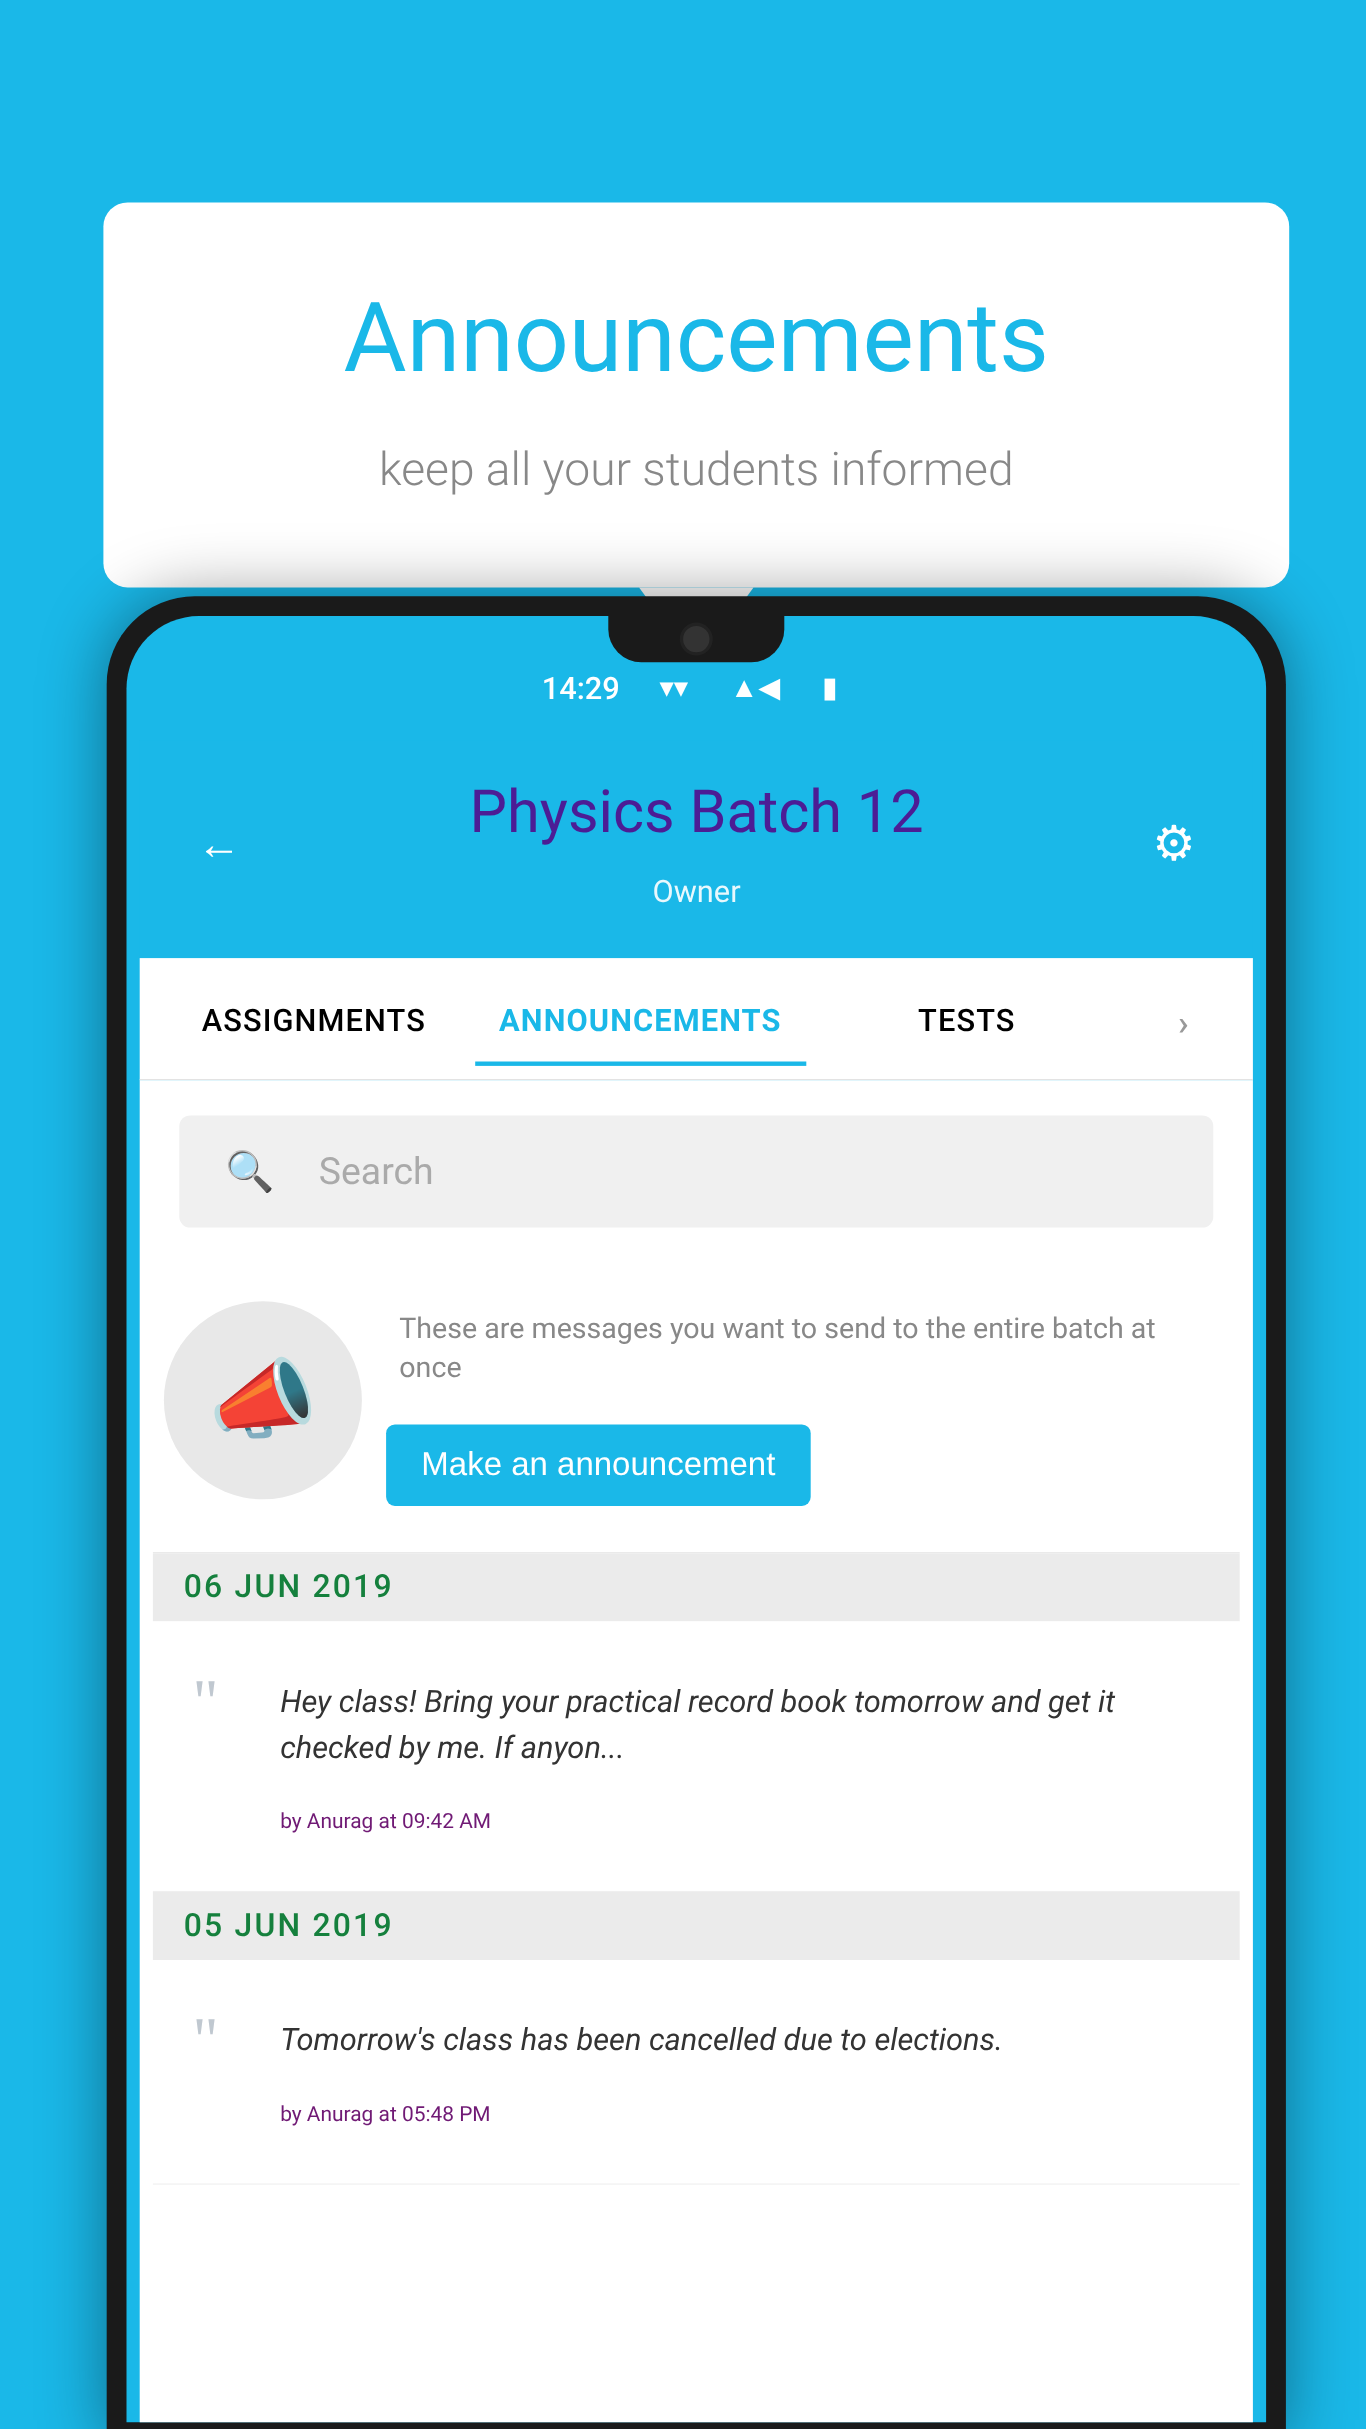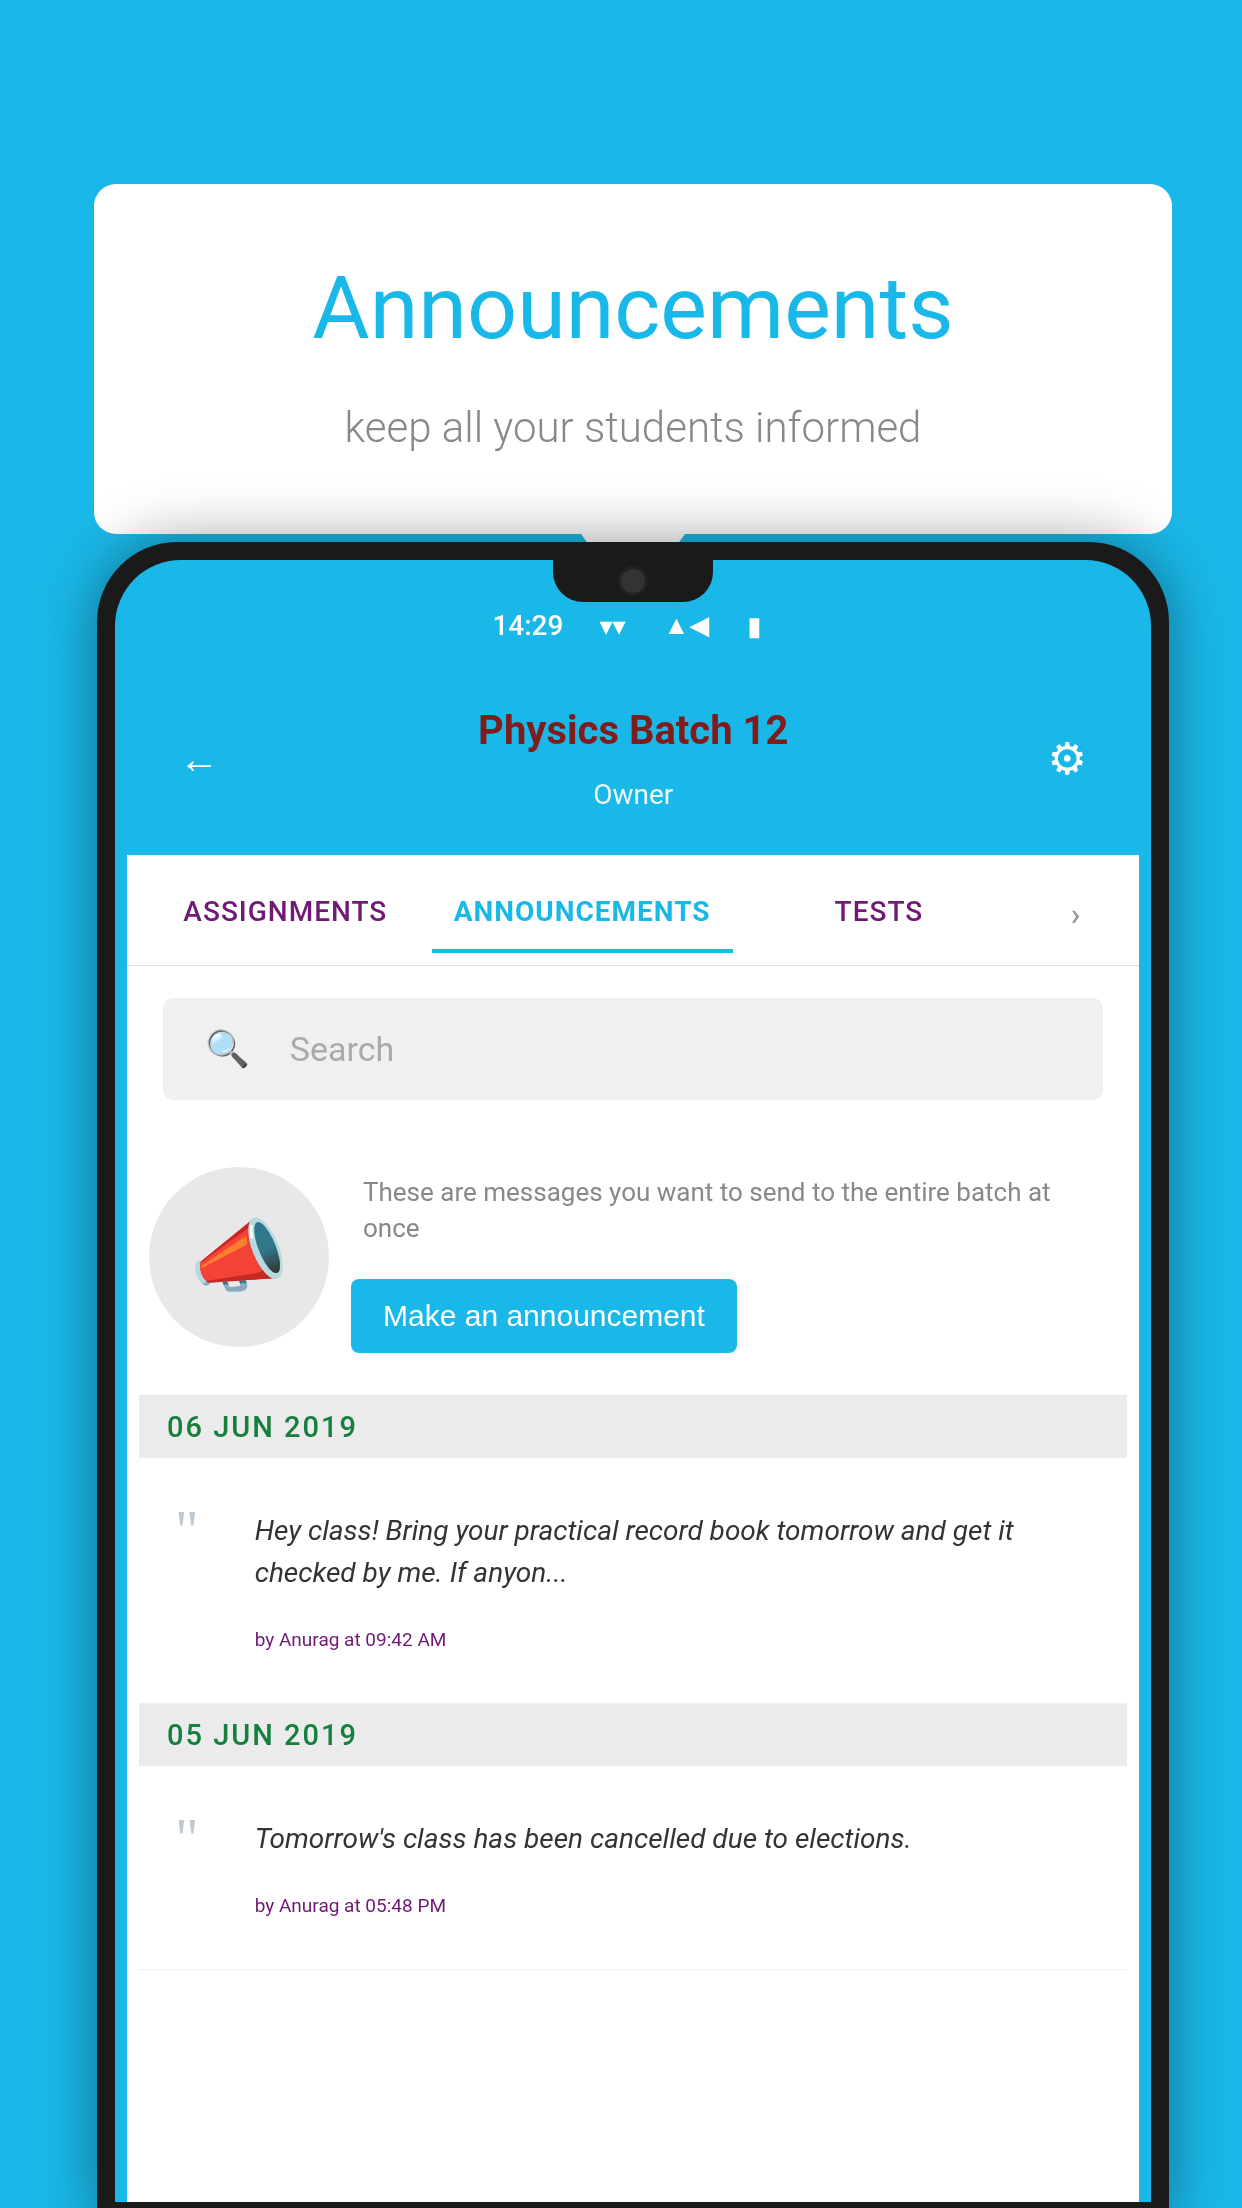--- a/index.html
+++ b/index.html
@@ -130,23 +130,23 @@
       align-items: center;
       justify-content: space-between;
       color: white;
     }
 
     .header-center {
       text-align: center;
     }
 
     .header-title {
-      font-size: 40px;
-      font-weight: 700;
-      color: #7f1d1d;
+      font-size: 54px;
+      font-weight: 400;
+      color: #4c1d95;
     }
 
     .header-subtitle {
       font-size: 28px;
       color: rgba(255,255,255,0.9);
     }
 
     .back-arrow {
       font-size: 40px;
       color: white;
@@ -164,21 +164,21 @@
       background: white;
       display: flex;
       border-bottom: 1px solid #e0e0e0;
     }
 
     .tab {
       flex: 1;
       text-align: center;
       padding: 28px 10px 20px;
       font-size: 28px;
-      color: #701a75;
+      color: #000000;
       font-weight: 500;
       cursor: pointer;
       letter-spacing: 1px;
       text-transform: uppercase;
     }
 
     .tab.active {
       color: #1ab8e8;
       border-bottom: 4px solid #1ab8e8;
       font-weight: 700;

